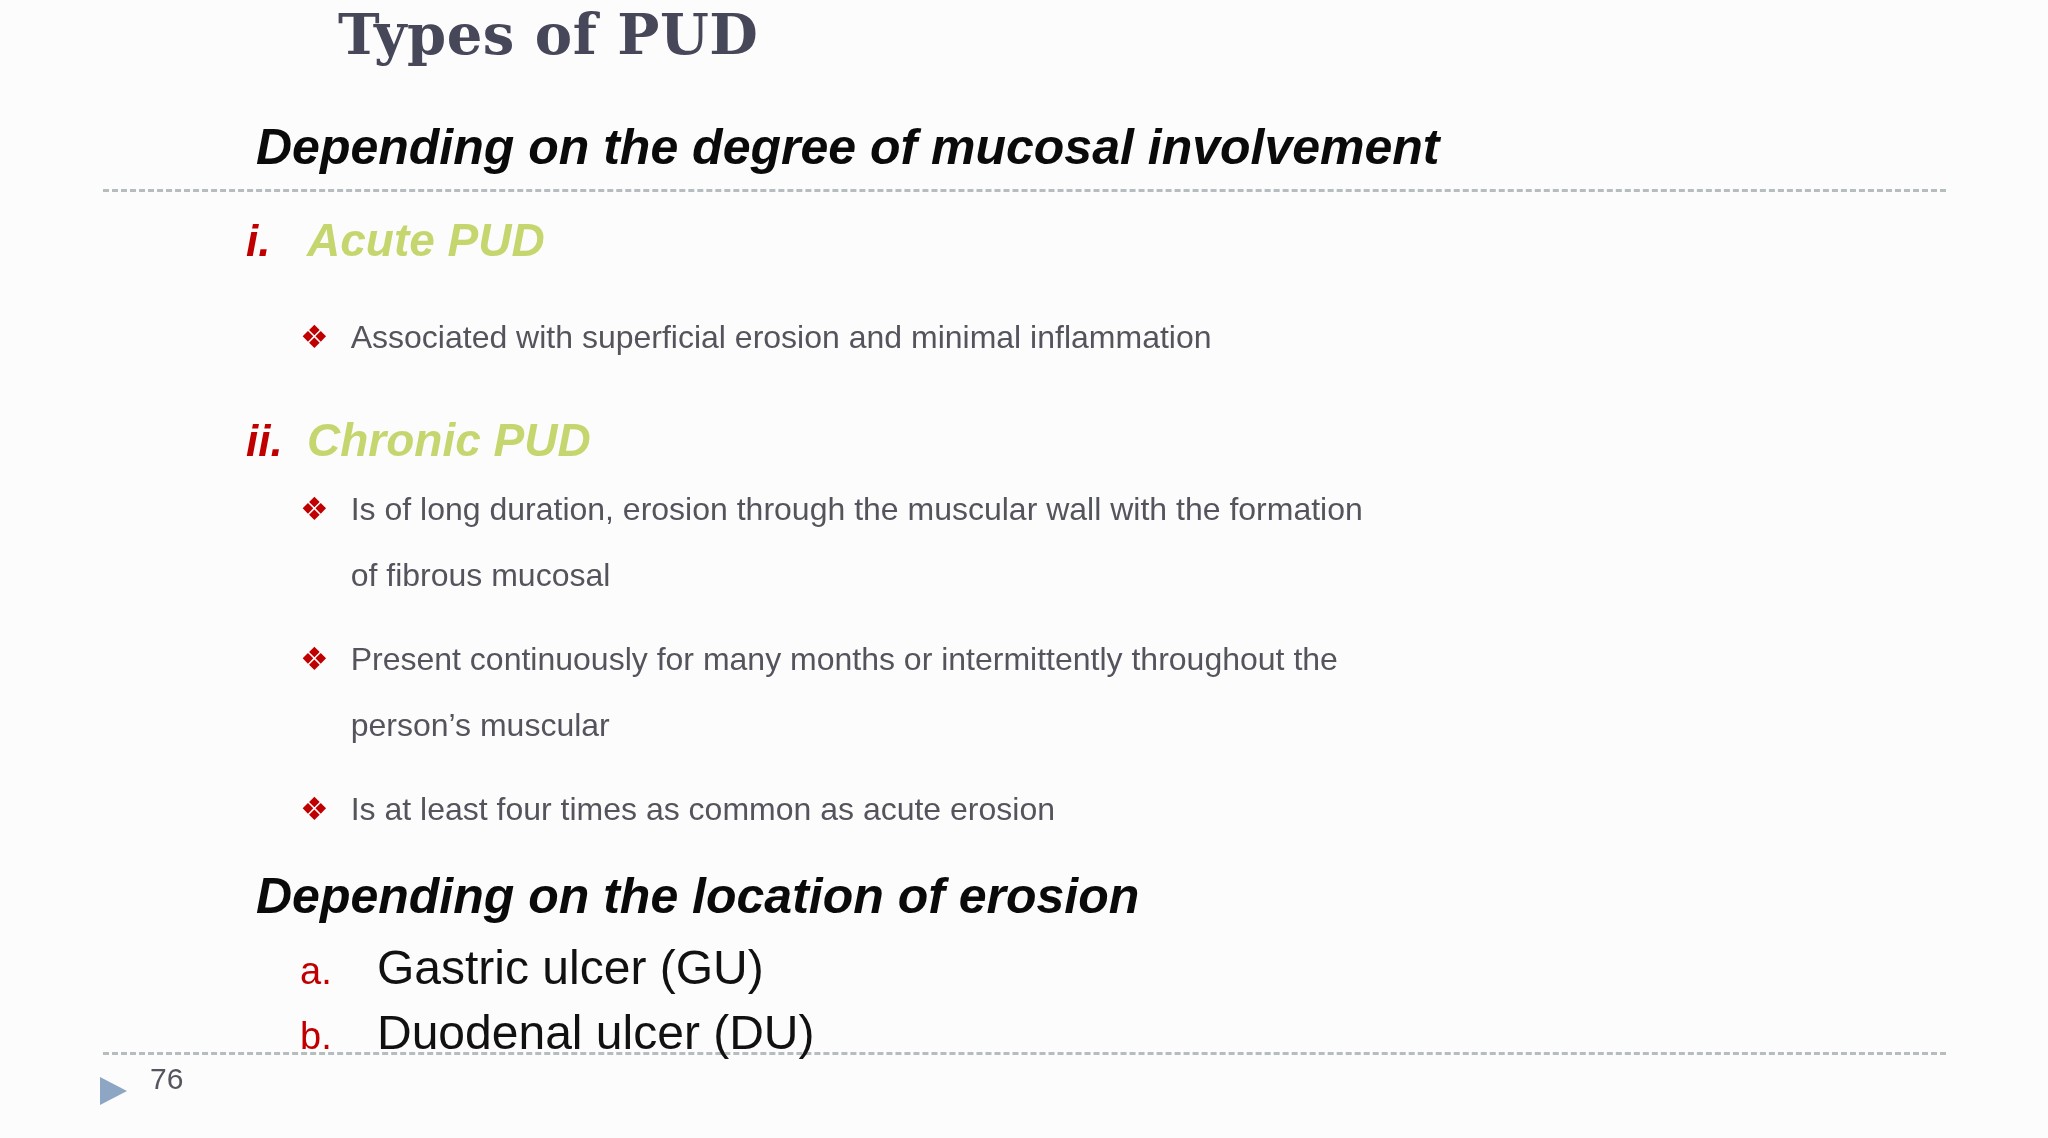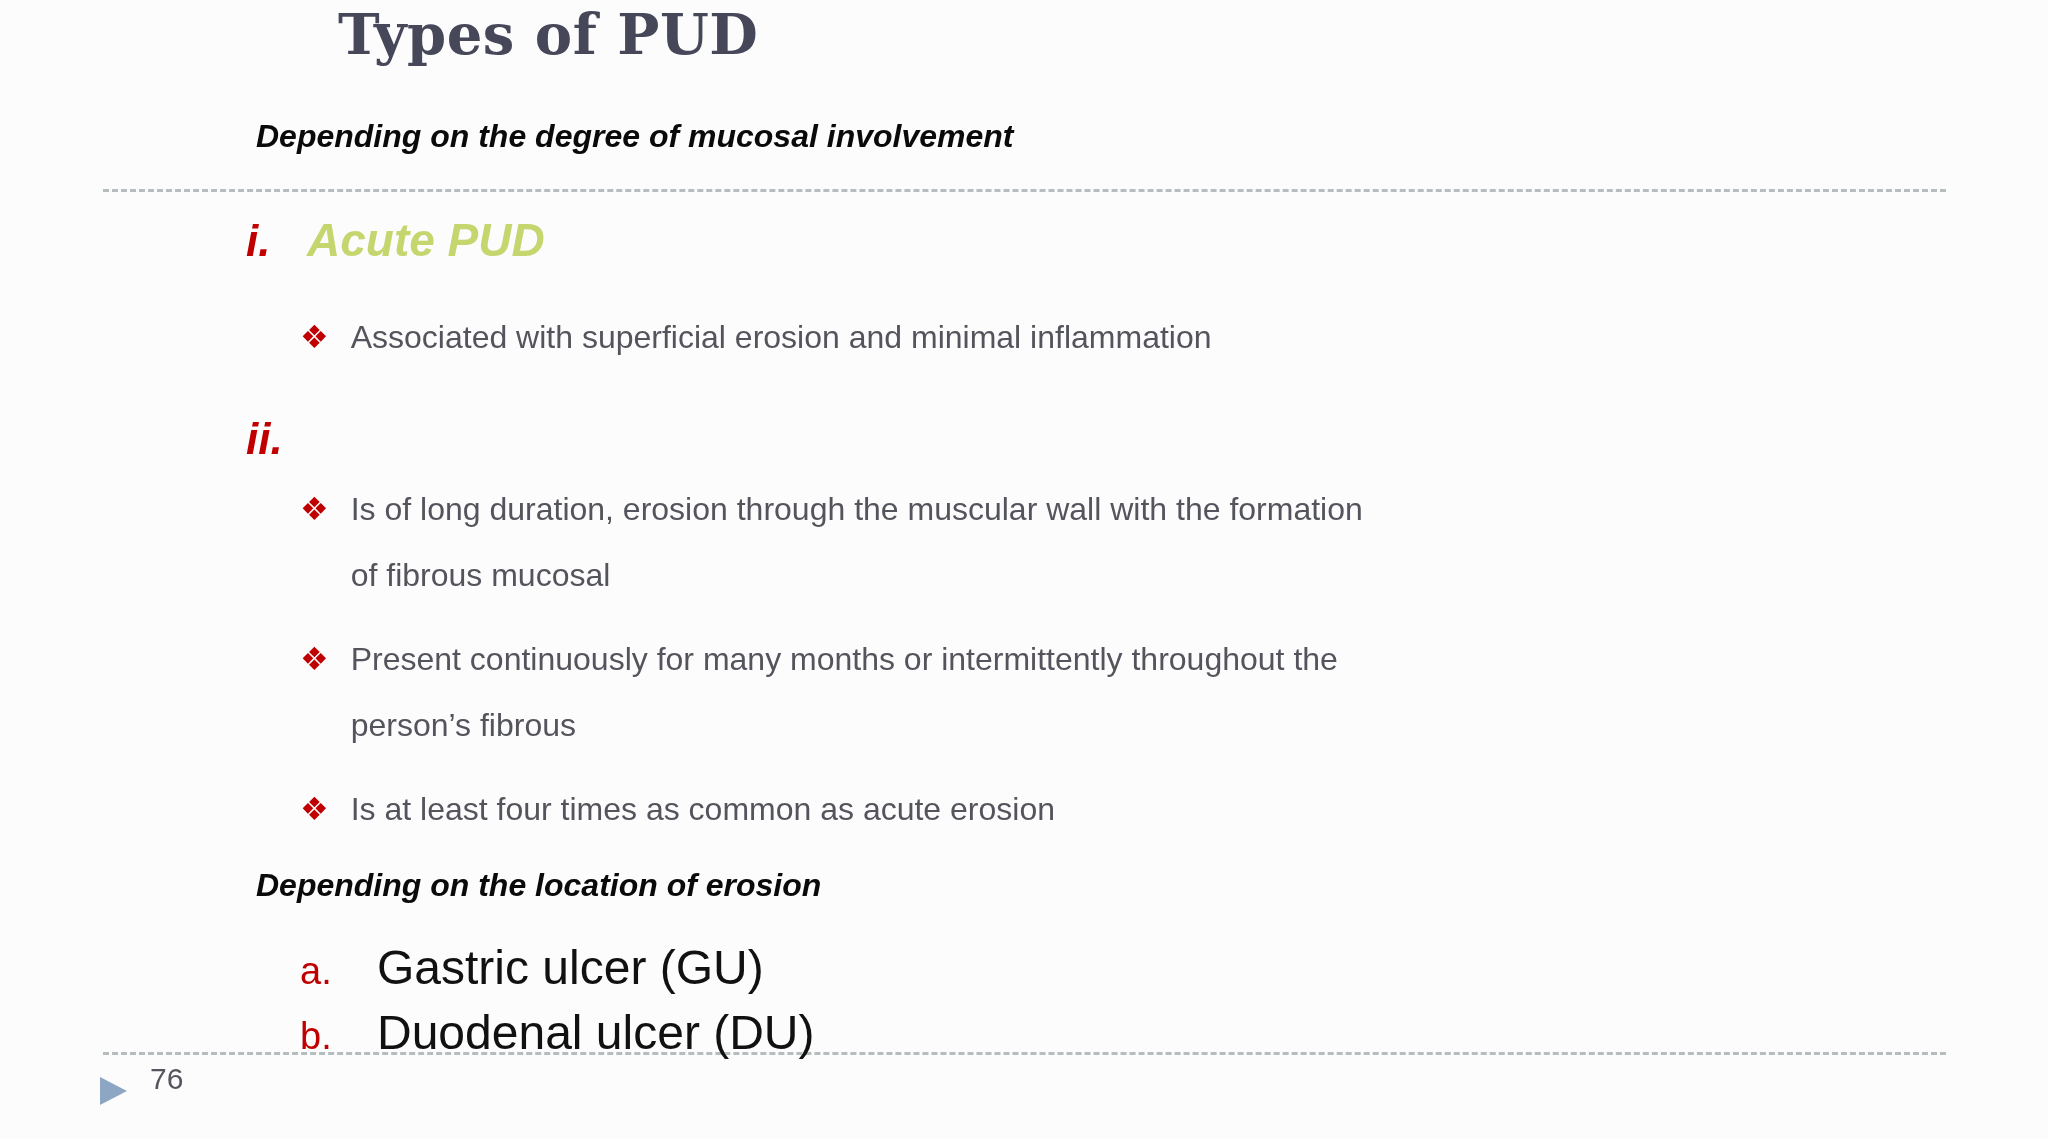--- a/index.html
+++ b/index.html
@@ -22,21 +22,21 @@
     line-height: 1.15;
     color: #47475a;
     letter-spacing: 0.5px;
     white-space: nowrap;
   }
   .heading {
     position: absolute;
     left: 256px;
     font-weight: bold;
     font-style: italic;
-    font-size: 32px;
+    font-size: 50px;
     line-height: 1.2;
     color: #0a0a0a;
     white-space: nowrap;
   }
   .dash {
     position: absolute;
     left: 103px;
     width: 1843px;
     height: 0;
     border-top: 3px dashed #b5bdbf;
@@ -138,35 +138,36 @@
 
   <div class="bullet" style="top:304px">
     <span class="diamond">❖</span>
     <div class="blines">
       <div class="bline">Associated with superficial erosion and minimal inflammation</div>
     </div>
   </div>
 
   <div class="entry" style="top:413px">
     <span class="enum">ii.</span>
+    <span class="etitle">Chronic PUD</span>
   </div>
 
   <div class="bullet" style="top:476px">
     <span class="diamond">❖</span>
     <div class="blines">
       <div class="bline">Is of long duration, erosion through the muscular wall with the formation</div>
       <div class="bline">of fibrous mucosal</div>
     </div>
   </div>
 
   <div class="bullet" style="top:626px">
     <span class="diamond">❖</span>
     <div class="blines">
       <div class="bline">Present continuously for many months or intermittently throughout the</div>
-      <div class="bline">person’s fibrous</div>
+      <div class="bline">person’s muscular</div>
     </div>
   </div>
 
   <div class="bullet" style="top:776px">
     <span class="diamond">❖</span>
     <div class="blines">
       <div class="bline">Is at least four times as common as acute erosion</div>
     </div>
   </div>
 

